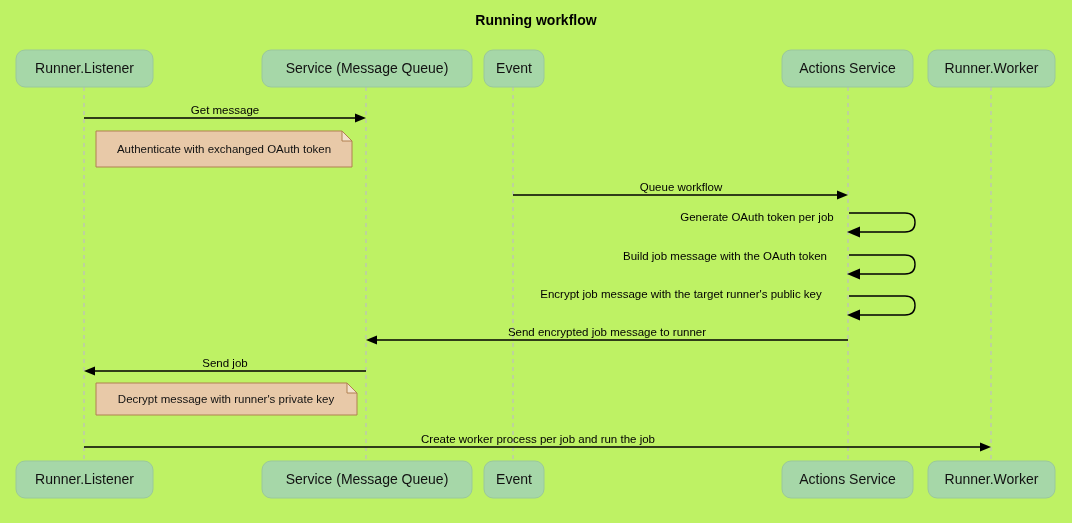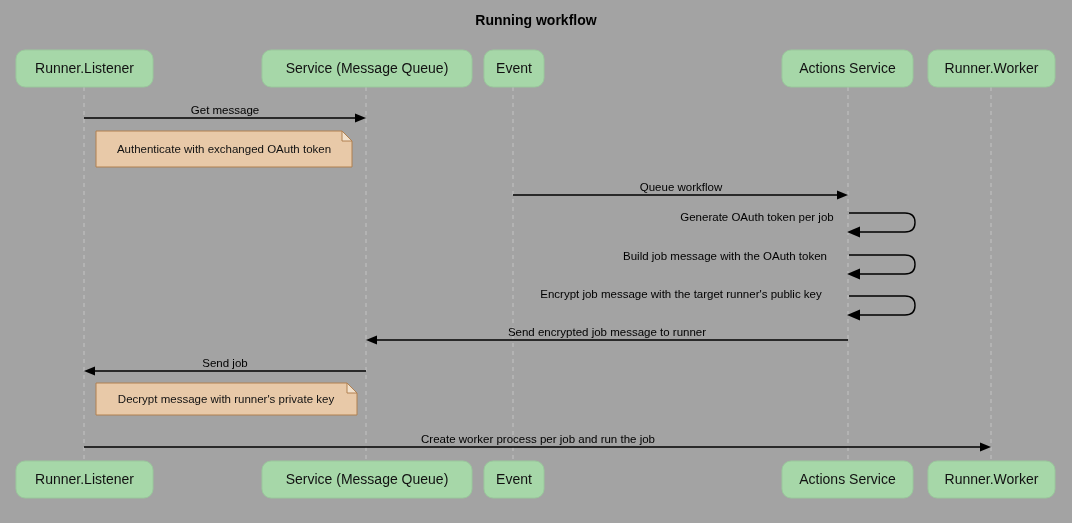--- a/index.html
+++ b/index.html
@@ -8,21 +8,21 @@
     background: #ffffff;
   }
   body {
     font-family: "Liberation Sans", sans-serif;
     -webkit-font-smoothing: antialiased;
   }
   #canvas {
     position: relative;
     width: 1072px;
     height: 523px;
-    background: #a3a3a3;
+    background: #bef264;
     overflow: hidden;
   }
   #diagram-svg {
     position: absolute;
     left: 0;
     top: 0;
     width: 1072px;
     height: 523px;
   }
   .diagram-title {

